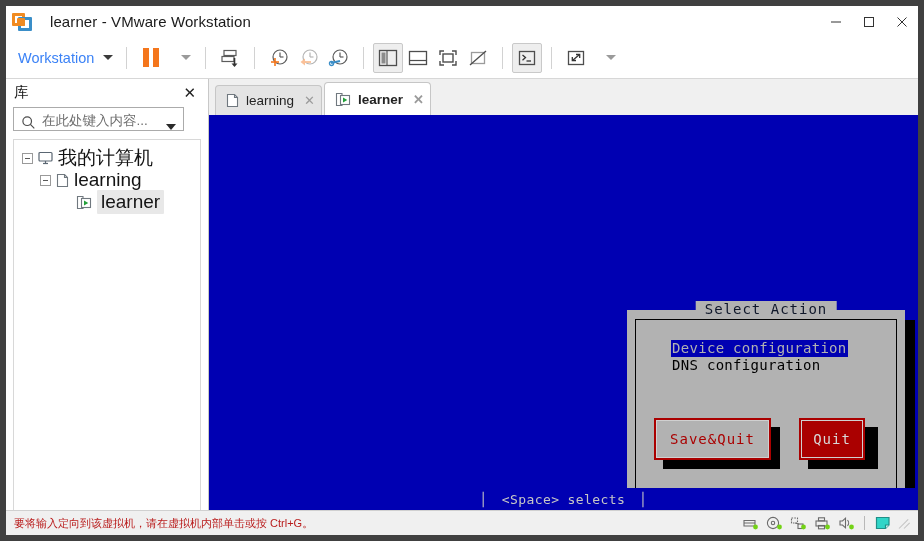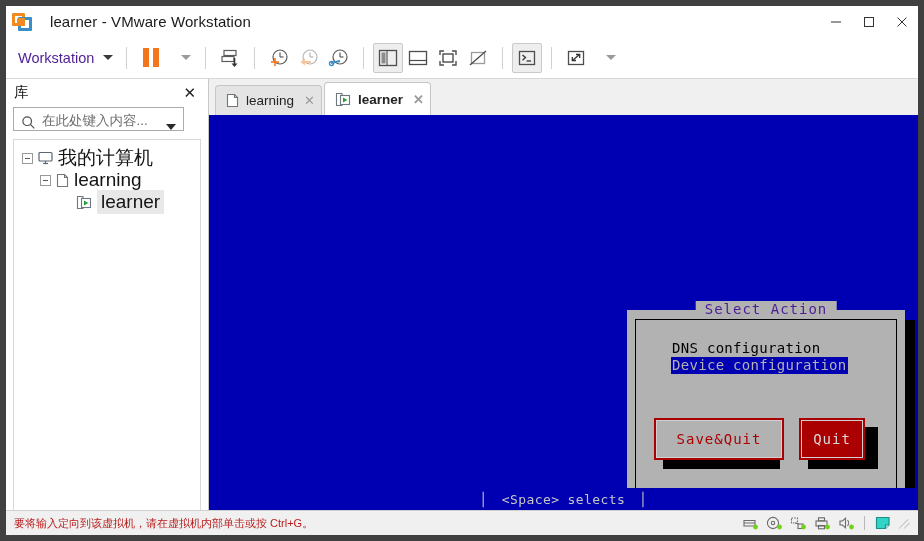--- a/index.html
+++ b/index.html
@@ -93,21 +93,21 @@
     border-bottom: 1px solid #d7d7d7;
     display: flex;
     align-items: center;
     padding-left: 10px;
     box-sizing: border-box;
   }
   .tb-menu {
     display: flex;
     align-items: center;
     font-size: 14.5px;
-    color: #4c1d95;
+    color: #3b82f6;
     padding: 4px 4px 4px 2px;
   }
   .caret {
     display: inline-block;
     width: 0; height: 0;
     border-left: 5px solid transparent;
     border-right: 5px solid transparent;
     border-top: 5px solid #3a3a3a;
     margin-left: 9px;
   }
@@ -324,21 +324,21 @@
     right: 8px; bottom: 8px;
     border: 1px solid #000;
     box-sizing: border-box;
   }
   .dlg-title {
     position: absolute;
     top: -1px;
     left: 50%;
     transform: translate(-50%, -50%);
     background: #b2b2b2;
-    color: #4c1d95;
+    color: #0f172a;
     font-size: 14px;
     letter-spacing: 1px;
     padding: 0 9px;
     white-space: nowrap;
     font-family: "DejaVu Sans Mono", monospace;
   }
   .dlg-list {
     position: absolute;
     left: 44px;
     top: 30px;
@@ -705,28 +705,28 @@
 
       <div class="vmscreen">
 
         <div class="dialog-shadow"></div>
 
         <div class="dialog">
           <div class="dlg-border"></div>
           <div class="dlg-title">Select Action</div>
 
           <div class="dlg-list">
+            <div class="item sel">Device configuration</div>
             <div class="item">DNS configuration</div>
-            <div class="item sel">Device configuration</div>
           </div>
 
           <div class="btn-row">
             <div class="tui-btn-wrap save">
               <div class="tui-shadow" style="width:117px;height:42px;"></div>
-              <div class="tui-btn focused" style="width:130px;height:42px;">
+              <div class="tui-btn focused" style="width:117px;height:42px;">
                 <span class="inner">Save&amp;Quit</span>
               </div>
             </div>
             <div class="tui-btn-wrap quit">
               <div class="tui-shadow" style="width:70px;height:42px;"></div>
               <div class="tui-btn normal" style="width:66px;height:42px;">
                 <span class="inner">Quit</span>
               </div>
             </div>
           </div>

